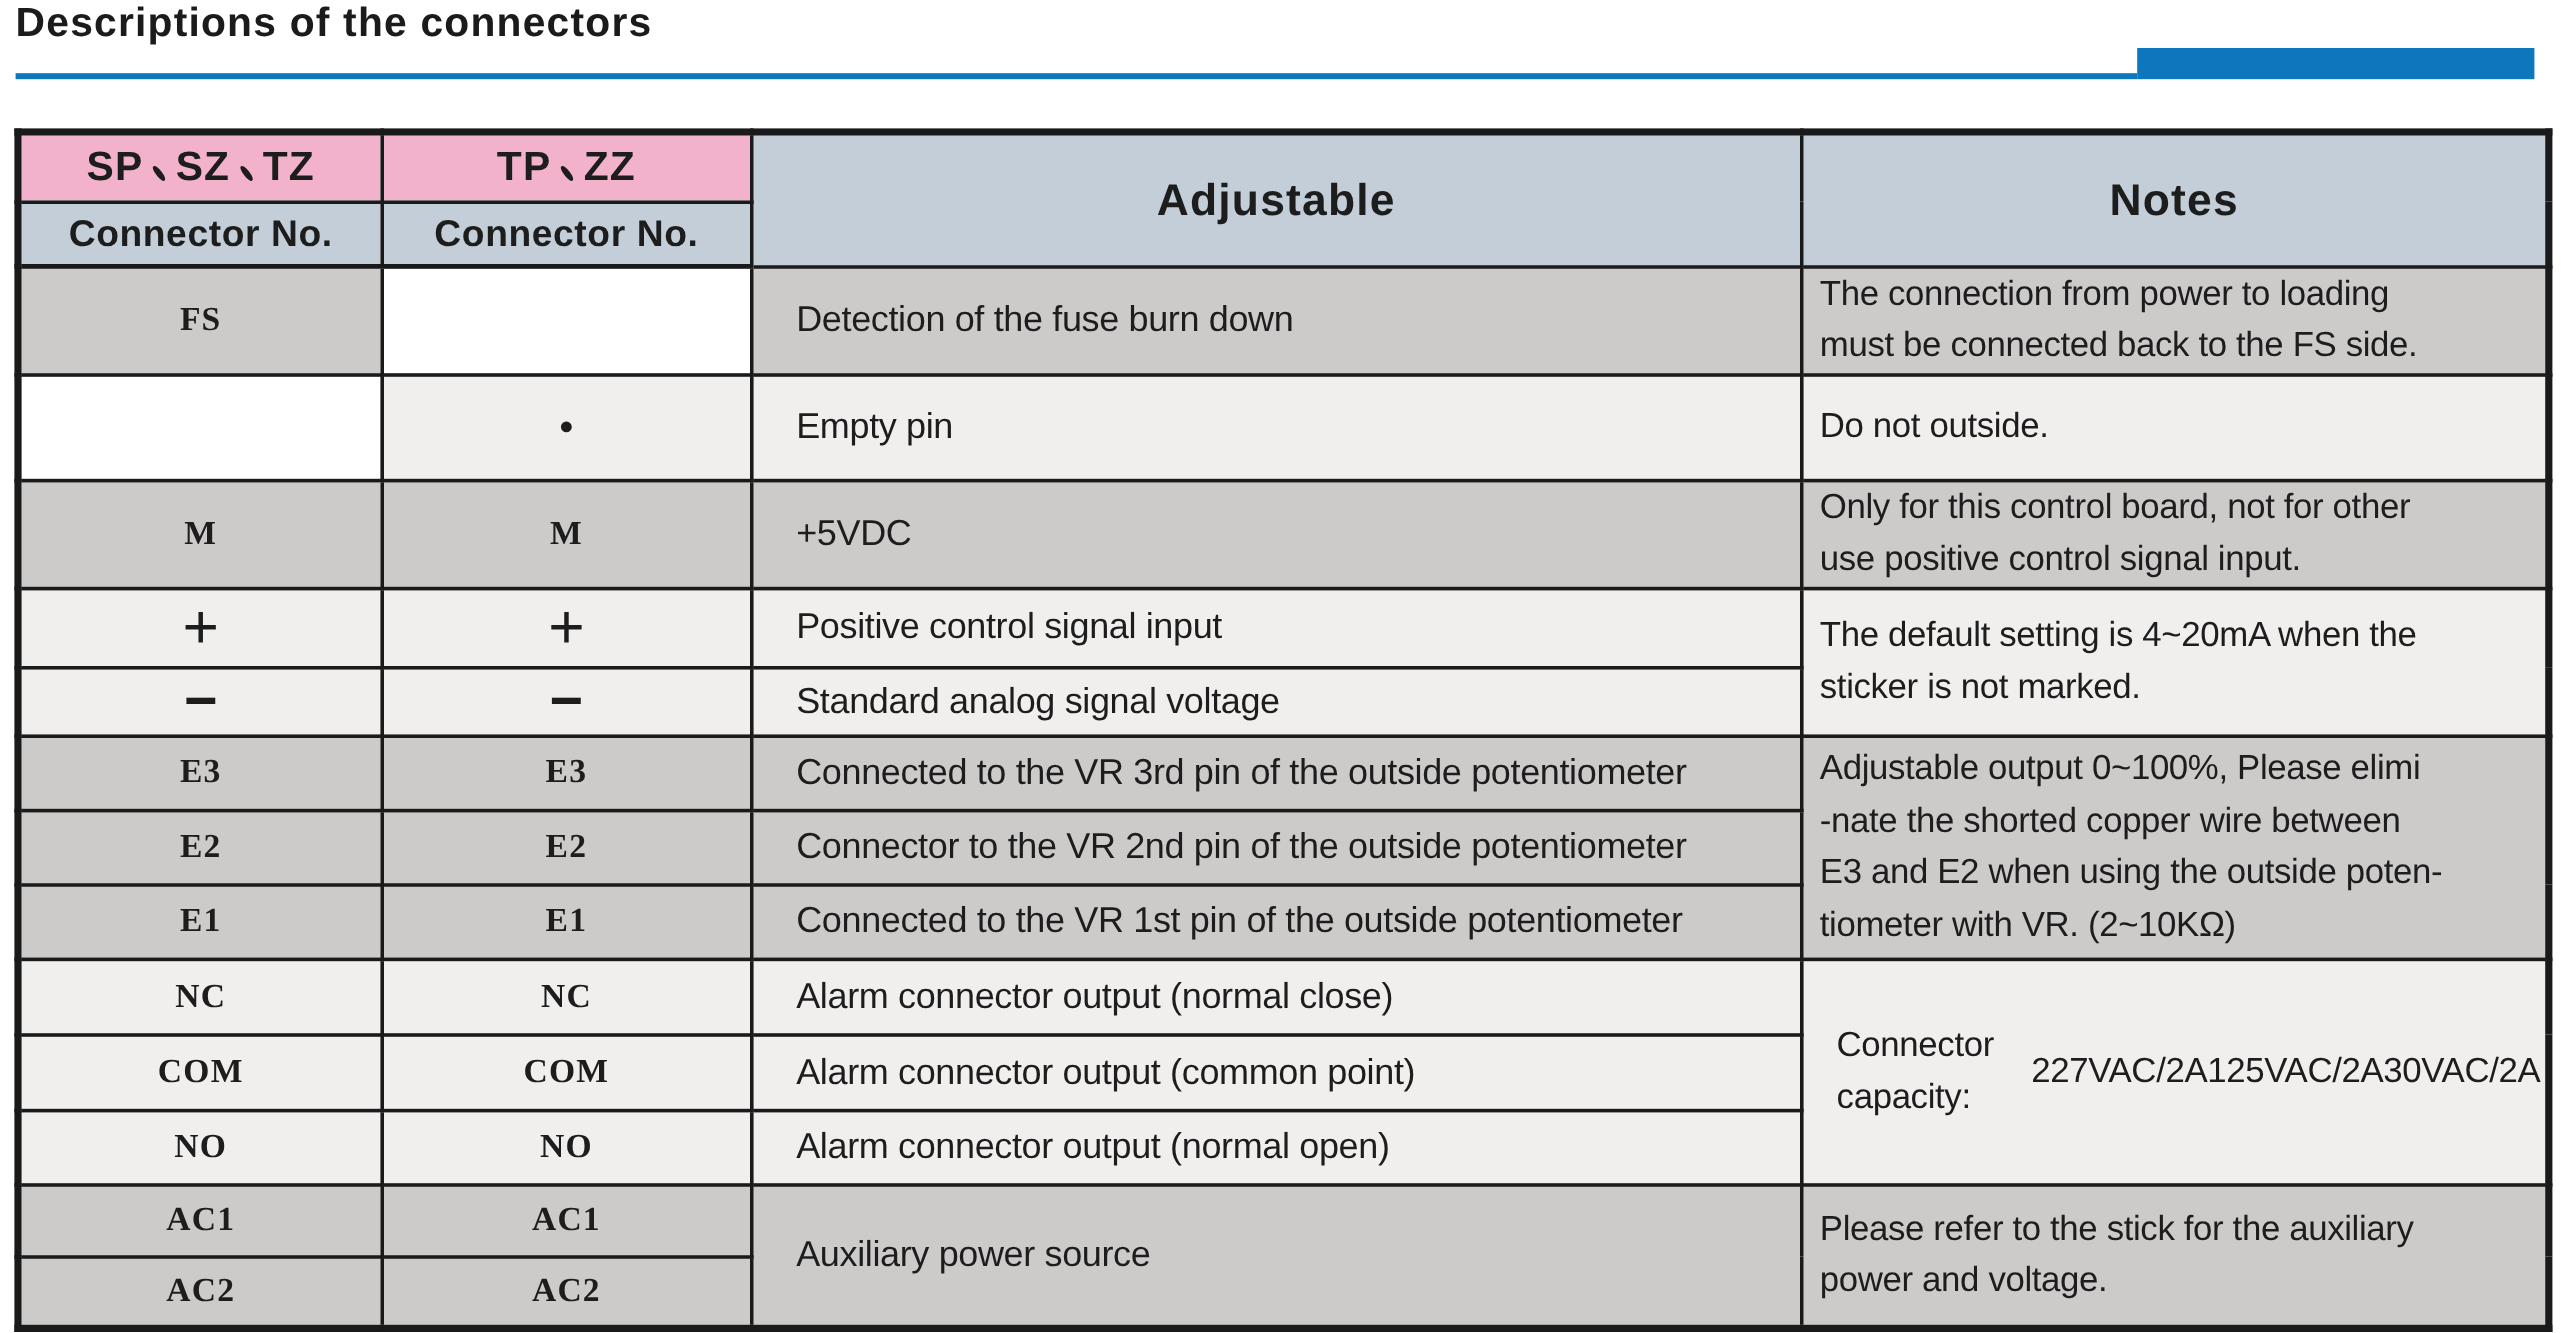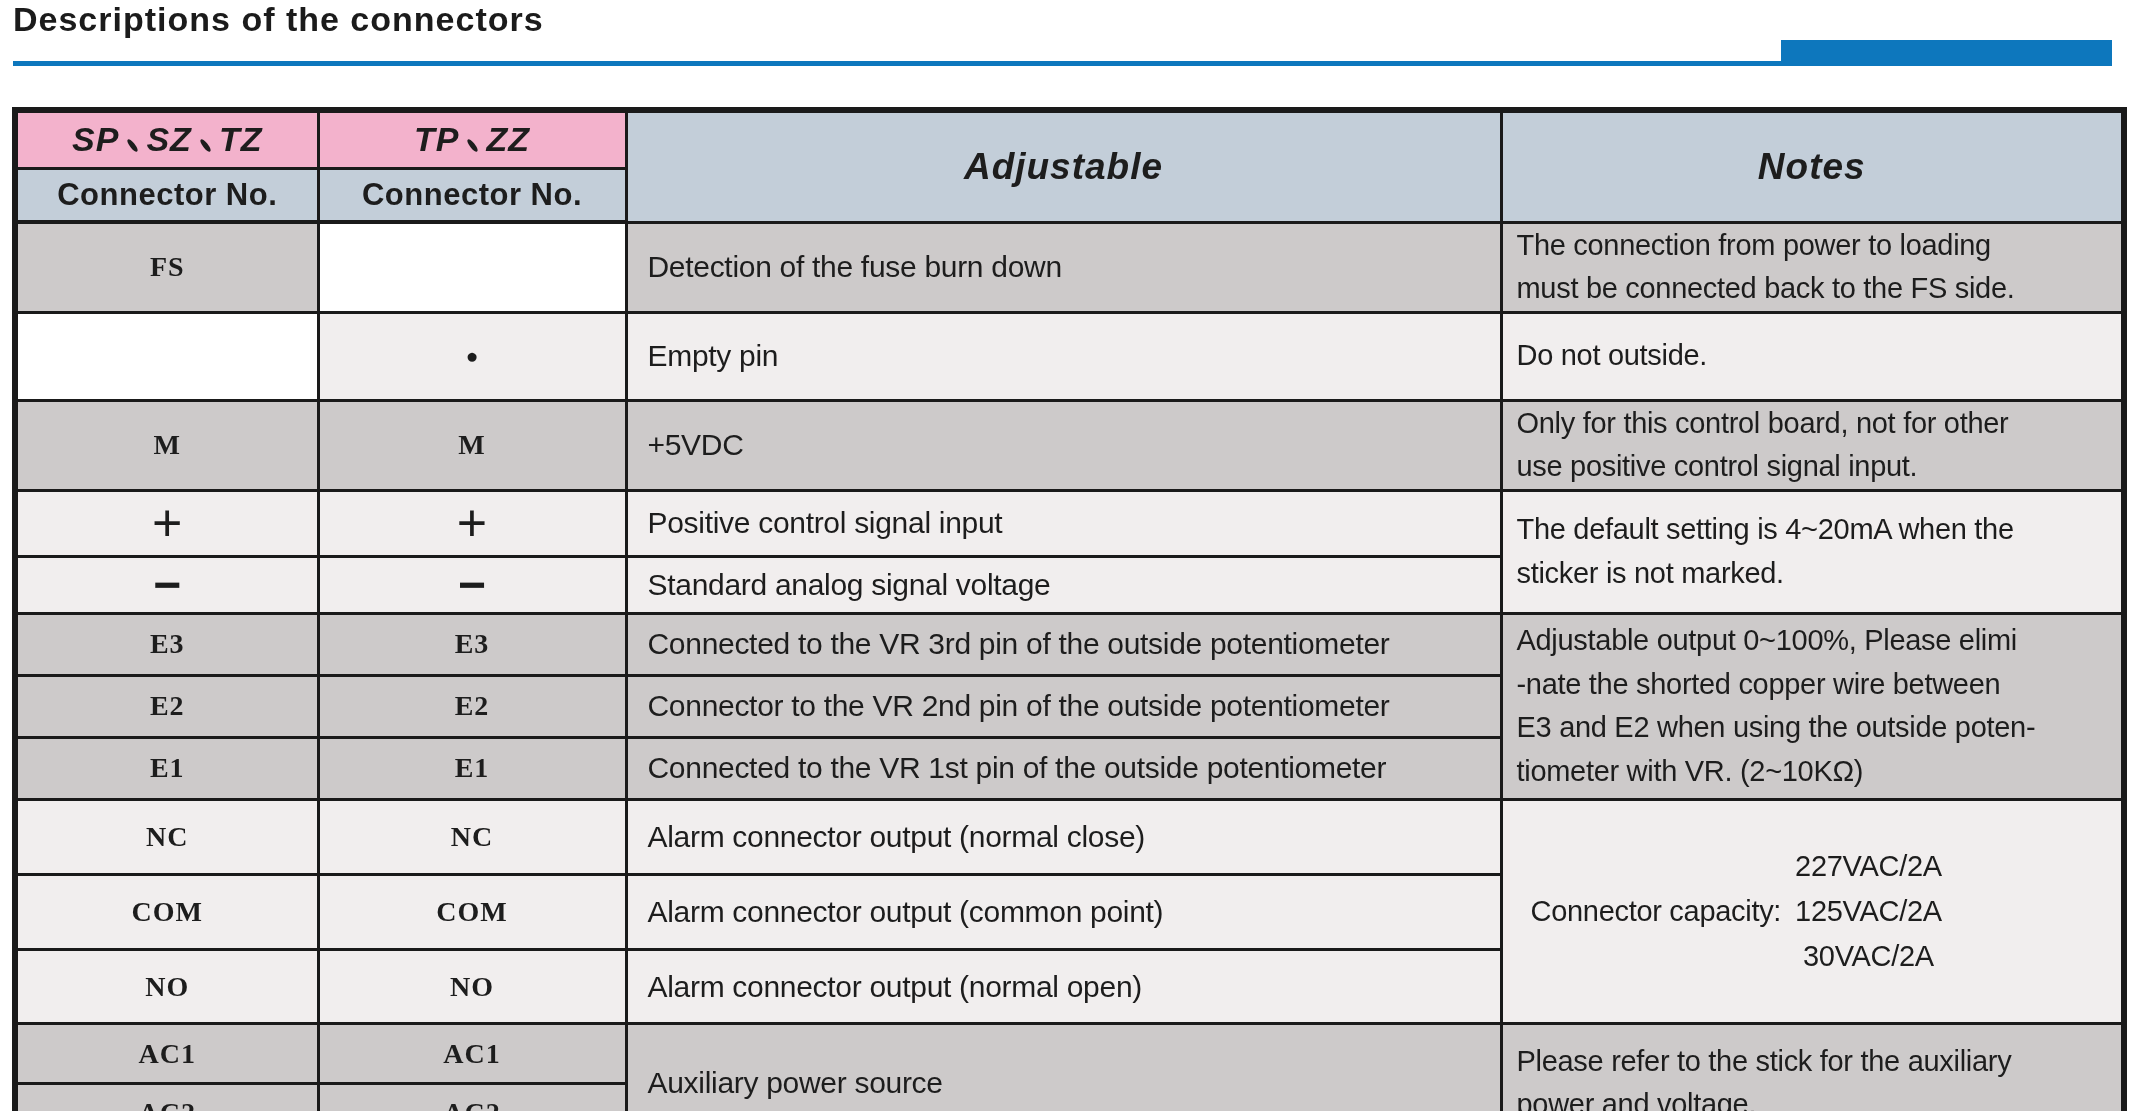--- a/index.html
+++ b/index.html
@@ -34,21 +34,21 @@
   }
   td,th{
     border:3px solid #1a1a1a;
     text-align:center;
     vertical-align:middle;
     padding:0;
     overflow:hidden;
   }
   tr.r-sub th{border-bottom-width:4px;}
   
-  tr.r-pink  {height:58px;font-style:italic;}
+  tr.r-pink  {height:58px;}
   tr.r-sub   {height:54px;}
   tr.r-fs    {height:82px;}
   tr.r-empty {height:88px;}
   tr.r-m     {height:82px;}
   tr.r-plus  {height:66px;}
   tr.r-minus {height:57px;}
   tr.r-e3,tr.r-e2,tr.r-e1{height:62px;}
   tr.r-nc,tr.r-com{height:63px;}
   tr.r-no    {height:62px;}
   tr.r-ac1,tr.r-ac2{height:60px;}
@@ -71,35 +71,35 @@
   
   .lab{
     font-family:"Liberation Serif","DejaVu Serif",serif;
     font-size:28px;font-weight:700;letter-spacing:1px;
   }
   .sym-plus{font-size:52px;font-weight:400;line-height:1;}
   .sym-minus{font-size:48px;font-weight:700;line-height:1;}
   .dot{font-size:21px;}
   
   .desc{
-    text-align:left;padding-left:20px;padding-right:6px;
+    text-align:left;padding-left:36px;padding-right:6px;
     font-size:30px;letter-spacing:-0.3px;
   }
   .notes{
     text-align:left;padding-left:14px;padding-right:4px;
     font-size:29px;letter-spacing:-0.3px;
     white-space:pre-line;line-height:1.5;
   }
   
   .cap-wrap{
     display:flex;align-items:center;gap:14px;
     padding-left:14px;font-size:29px;letter-spacing:-0.3px;
     white-space:normal;
   }
-  .cap-values{display:flex;flex-direction:column;align-items:center;line-height:1.55;}
+  .cap-values{display:flex;flex-direction:row;align-items:center;line-height:1.55;}
   :root{--blue:#0d77bd;}
 </style>
 </head>
 <body>
 
 <div class="page">
 
   <h1 class="page-title">Descriptions of the connectors</h1>
   <div class="title-underline"></div>
   <div class="title-accent"></div>

